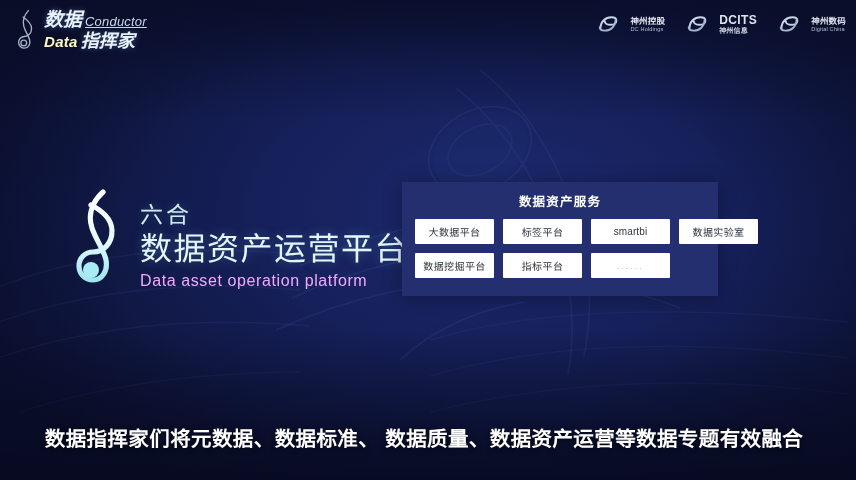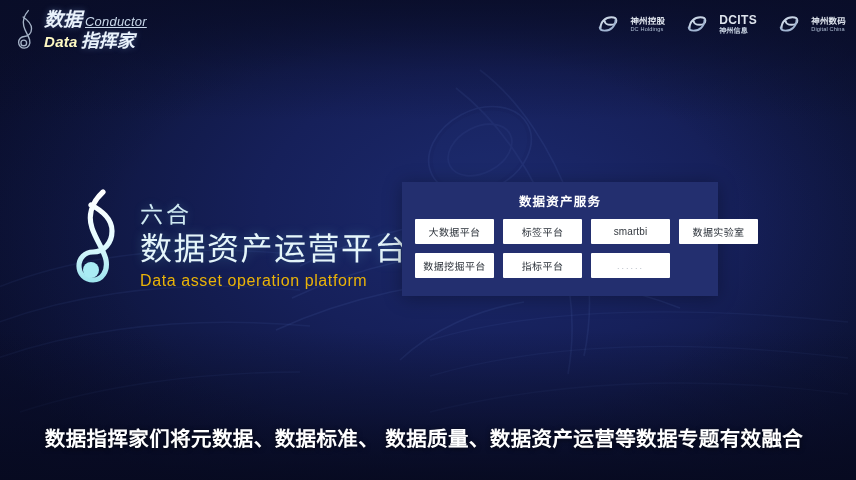--- a/index.html
+++ b/index.html
@@ -192,21 +192,21 @@
     font-size: 32px;
     color: #e4f5fa;
     letter-spacing: 1.5px;
     line-height: 1.2;
     font-weight: 400;
     margin-top: 1px;
     text-shadow: 0 0 12px rgba(110,210,235,0.3);
   }
   .hero-line3 {
     font-size: 16px;
-    color: #eab308;
+    color: #f0abfc;
     letter-spacing: 0.6px;
     margin-top: 4px;
     font-weight: 400;
   }
 
   
   .panel {
     position: absolute;
     left: 402px;
     top: 182px;

